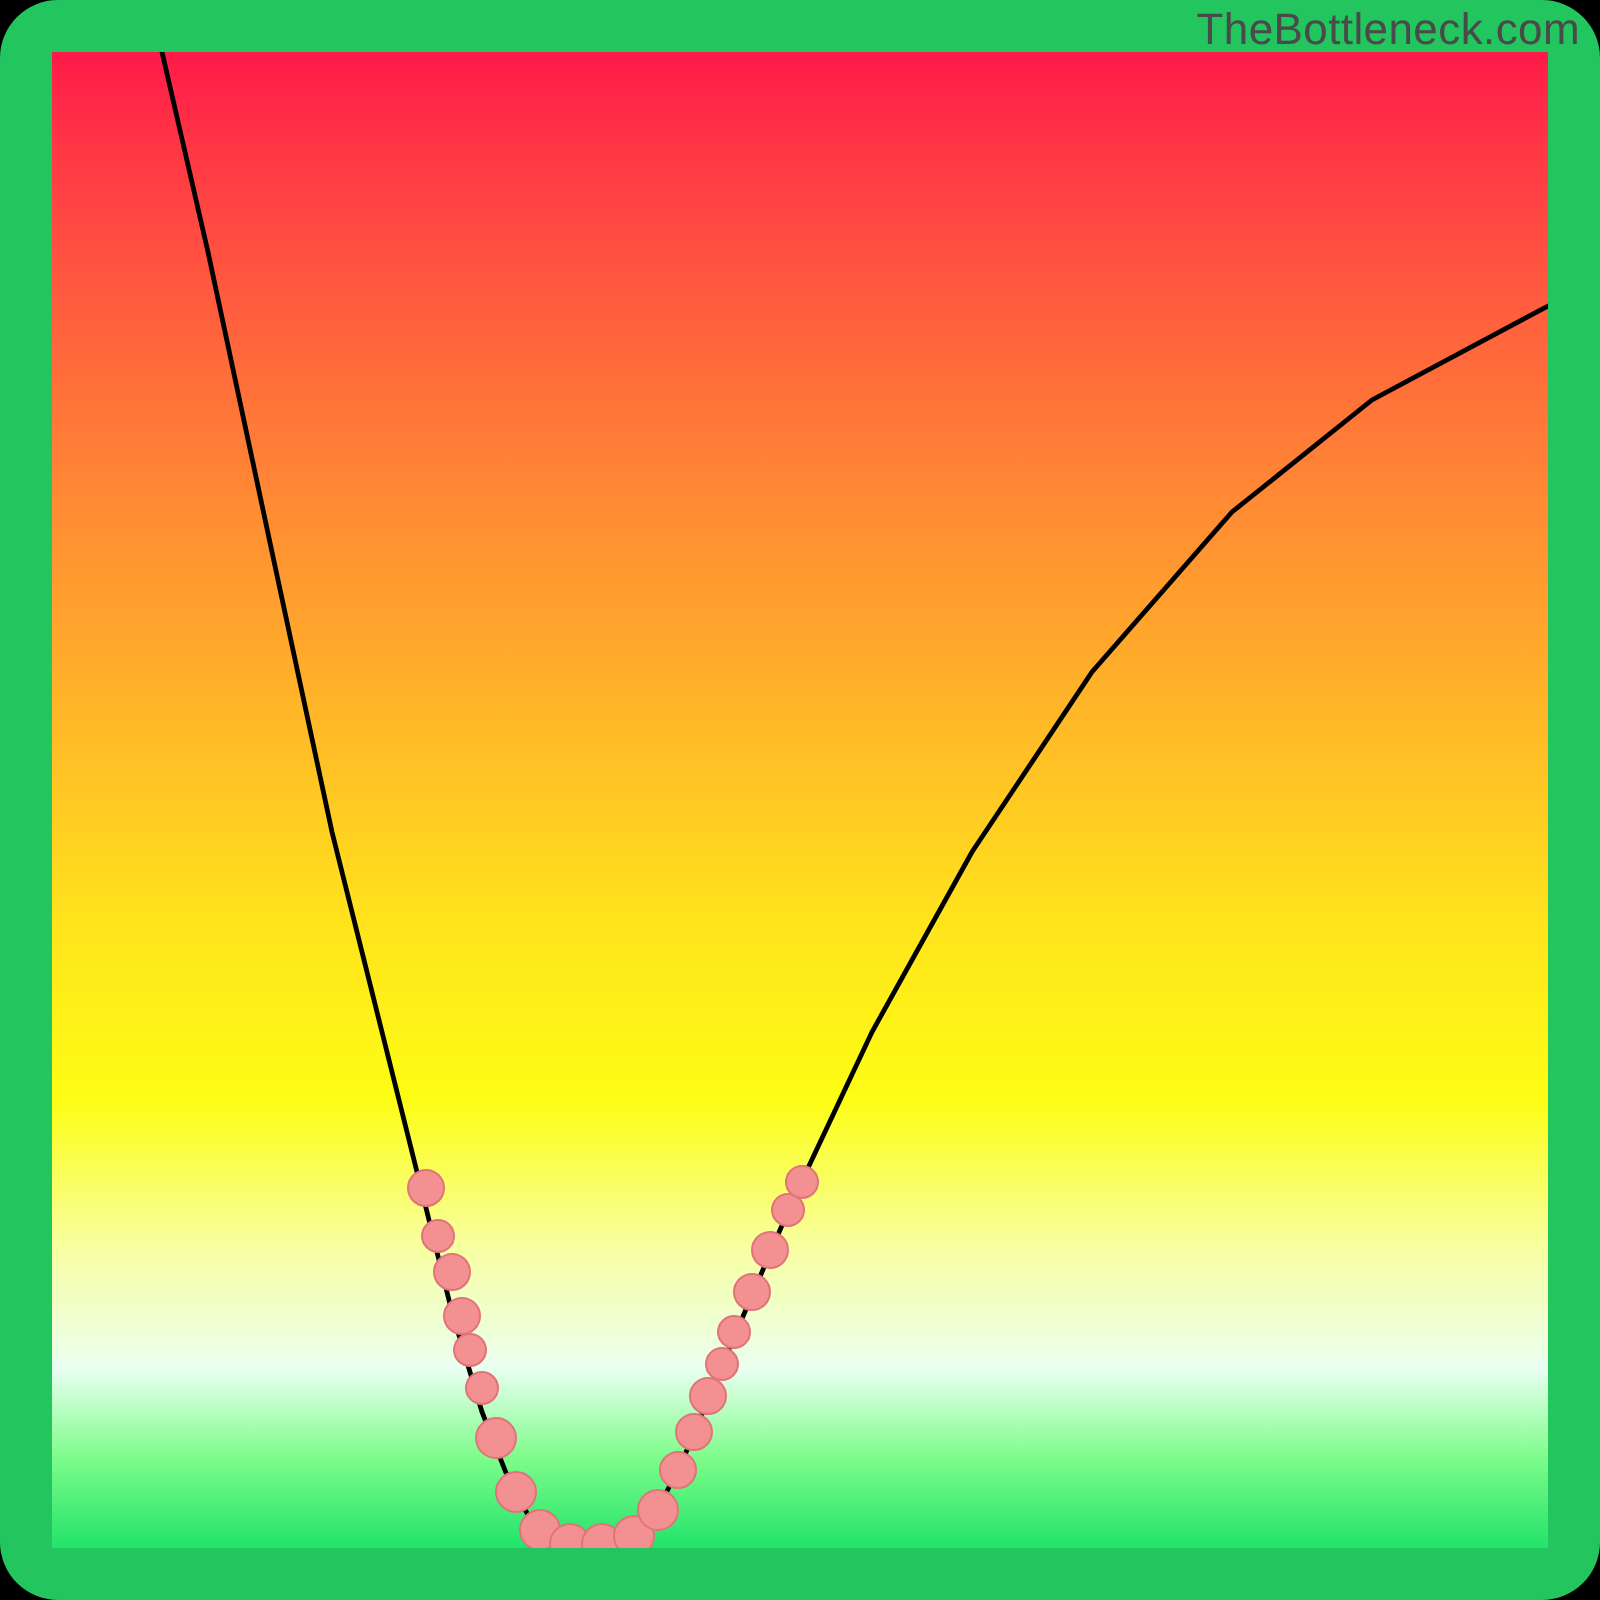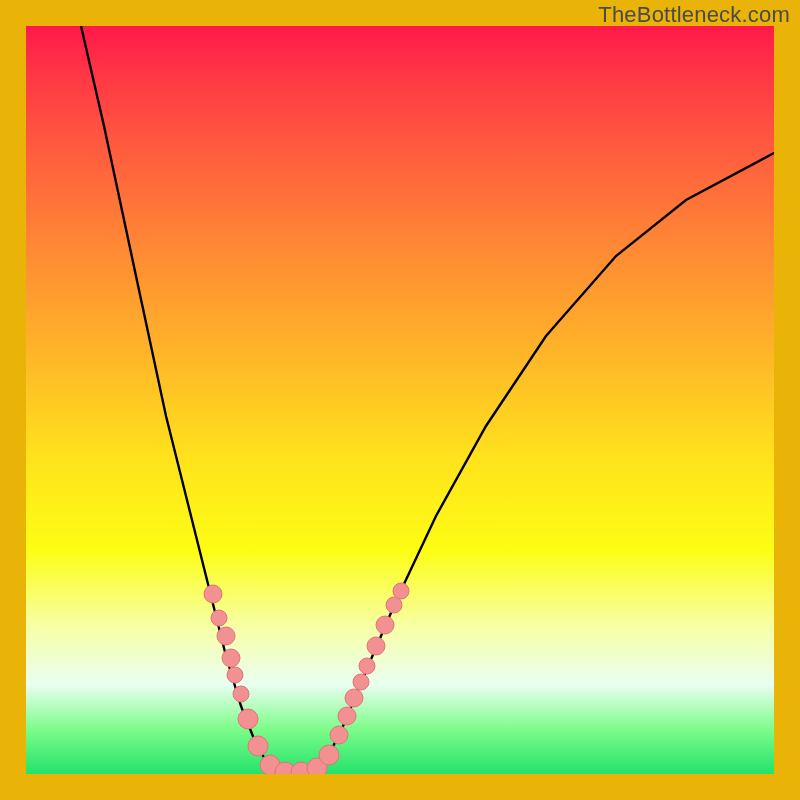--- a/index.html
+++ b/index.html
@@ -7,21 +7,22 @@
     padding: 0;
     width: 800px;
     height: 800px;
     background: #000;
     overflow: hidden;
     font-family: Arial, Helvetica, sans-serif;
   }
   .frame {
     position: absolute;
     inset: 0;
-    background: #eab308;
+    background: #22c55e;
+    border-radius: 29px;
   }
   .plot {
     position: absolute;
     left: 26px;
     top: 26px;
     width: 748px;
     height: 748px;
     overflow: hidden;
   }
   .gradient {

